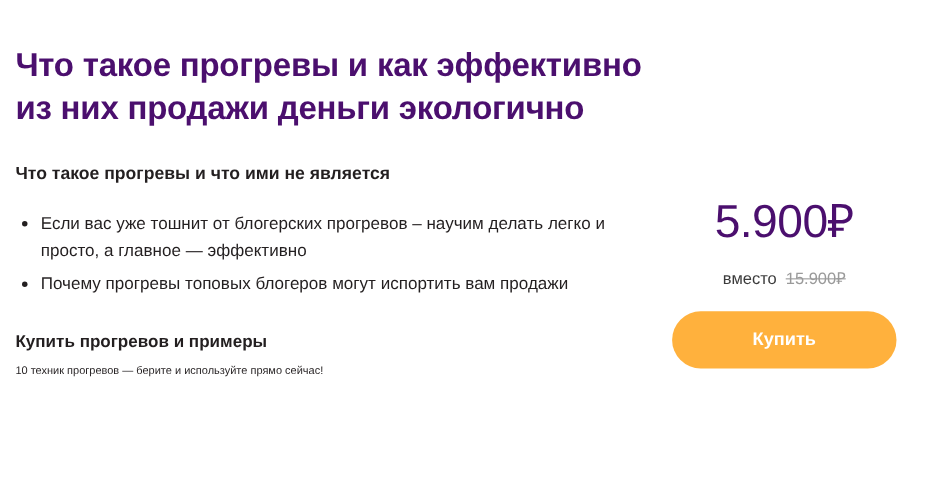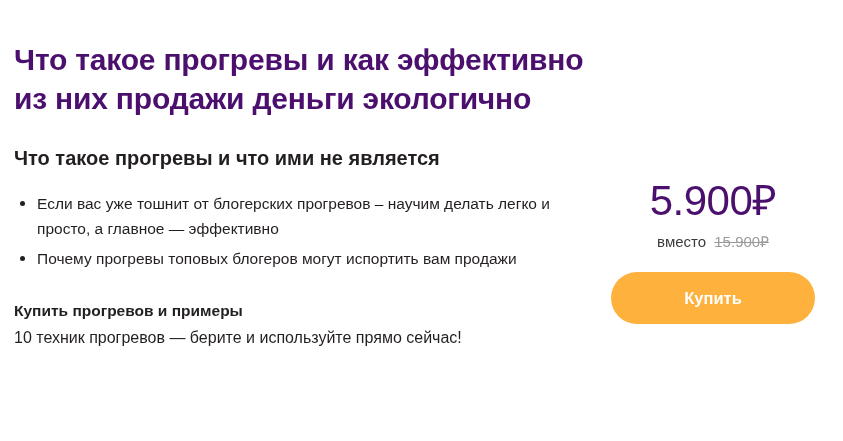--- a/index.html
+++ b/index.html
@@ -32,21 +32,21 @@
     line-height: 39px;
     font-weight: bold;
     color: #4b0f6e;
     letter-spacing: -0.2px;
     margin: 0 0 30px 0;
   }
   .title .line {
     display: block;
   }
   .subhead {
-    font-size: 20px;
+    font-size: 16px;
     font-weight: bold;
     color: #231f20;
     margin: 0 0 22px 0;
     line-height: 21px;
   }
   ul.bullets {
     list-style: none;
     margin: 0 0 28px 0;
     padding: 0;
   }
@@ -69,21 +69,21 @@
     background: #231f20;
   }
   .subhead2 {
     font-size: 15.5px;
     font-weight: bold;
     color: #231f20;
     margin: 0 0 4px 0;
     line-height: 23px;
   }
   .note {
-    font-size: 16px;
+    font-size: 10px;
     line-height: 23px;
     color: #231f20;
     margin: 0;
   }
   
   .offer {
     position: absolute;
     right: 28px;
     top: 178px;
     width: 204px;
@@ -91,21 +91,21 @@
   }
   .price {
     font-size: 42px;
     line-height: 46px;
     font-weight: normal;
     color: #4b0f6e;
     letter-spacing: -0.5px;
     white-space: nowrap;
   }
   .old-price-row {
-    margin-top: 7px;
+    margin-top: 18px;
     font-size: 15px;
     color: #3b3b3b;
     white-space: nowrap;
     text-align: center;
   }
   .old-price {
     color: #9a9a9a;
     text-decoration: line-through;
     margin-left: 4px;
   }

